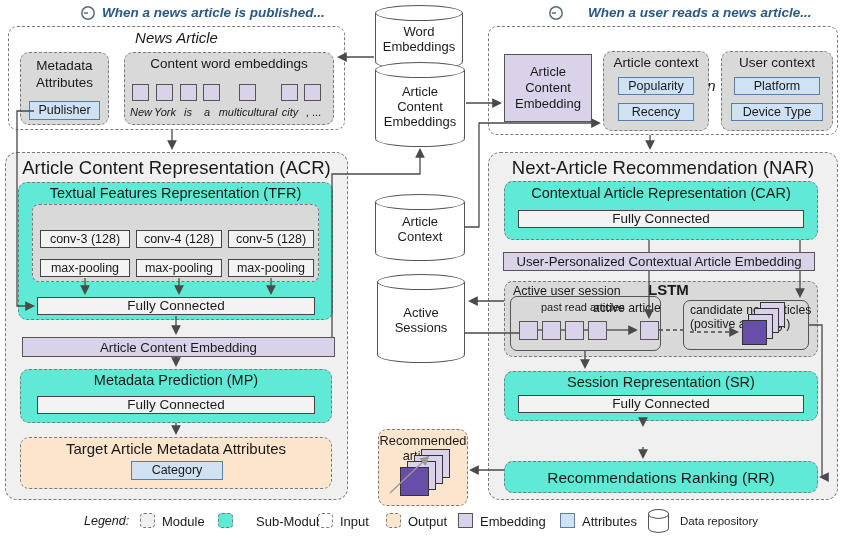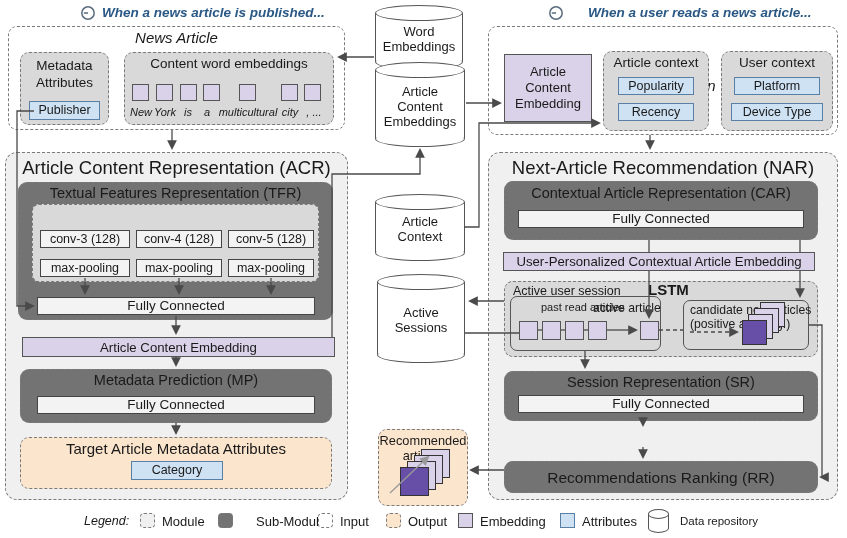--- a/index.html
+++ b/index.html
@@ -2,21 +2,21 @@
 <html><head>
 <meta charset="utf-8">
 <style>
   html,body{margin:0;padding:0;background:#fff;font-family:"Liberation Sans",sans-serif;color:#1a1a1a;}
   #canvas{position:relative;width:847px;height:538px;background:#fff;overflow:hidden;}
   .abs{position:absolute;box-sizing:border-box;}
   .pre{white-space:pre-line;}
   .ctr{text-align:center;}
   .dash{border:1.4px dashed #7a7a7a;border-radius:9px;}
   .mod{background:#f0f0f0;}
-  .grn{background:#737373;}
+  .grn{background:#5eead4;}
   .gry{background:#d9d9d9;}
   .org{background:#fce5cd;}
   .inner{border:1.3px solid #444;background:#f3f3f3;text-align:center;font-size:13.5px;}
   .bar{border:1.3px solid #555;background:#d9d2e9;text-align:center;font-size:13.2px;}
   .attr{border:1.2px solid #5a7fa5;background:#cfe2f3;text-align:center;font-size:12.5px;}
   .hdr{font-style:italic;font-weight:700;font-size:13.5px;color:#2a5885;}
   .bigtitle{font-size:18.5px;text-align:center;}
   .subtitle{font-size:14.5px;text-align:center;}
   .sectitle{font-style:italic;font-size:15px;text-align:center;}
   .wsq{width:17px;height:17px;background:#d9d2e9;border:1px solid #555;}

